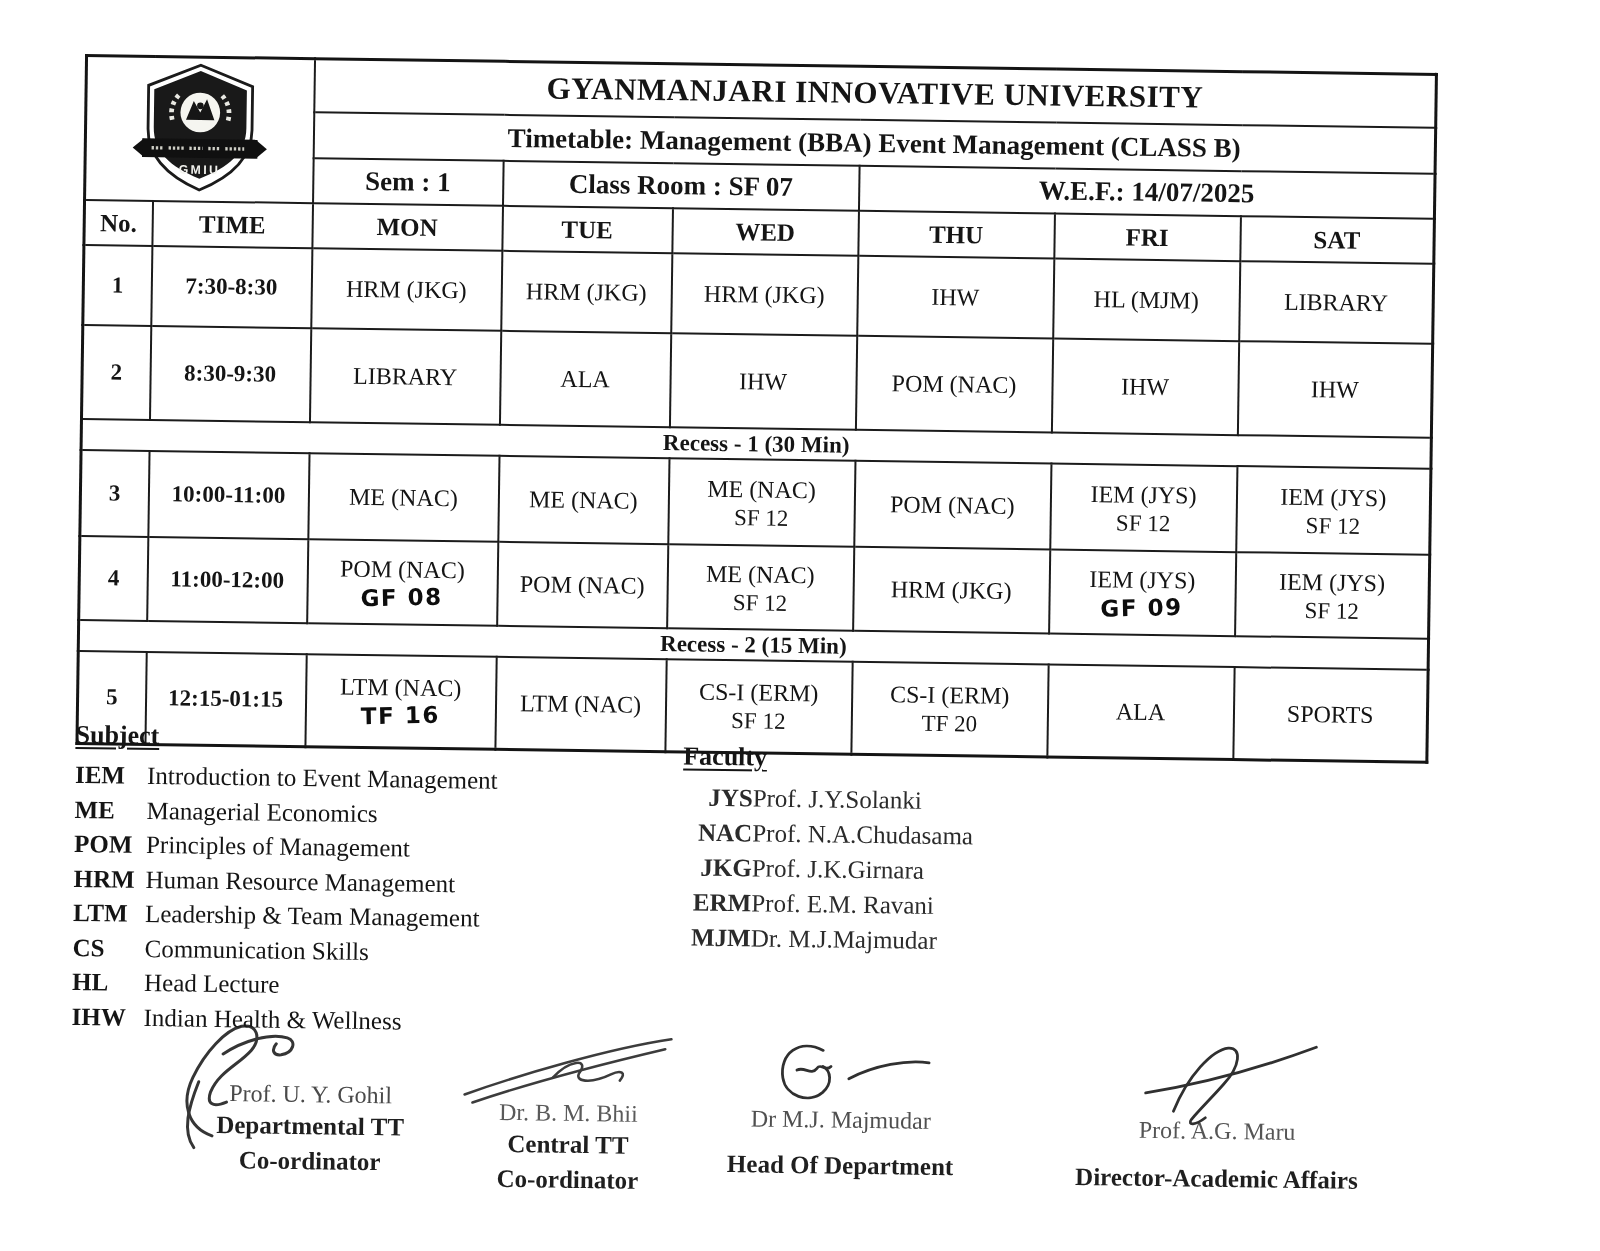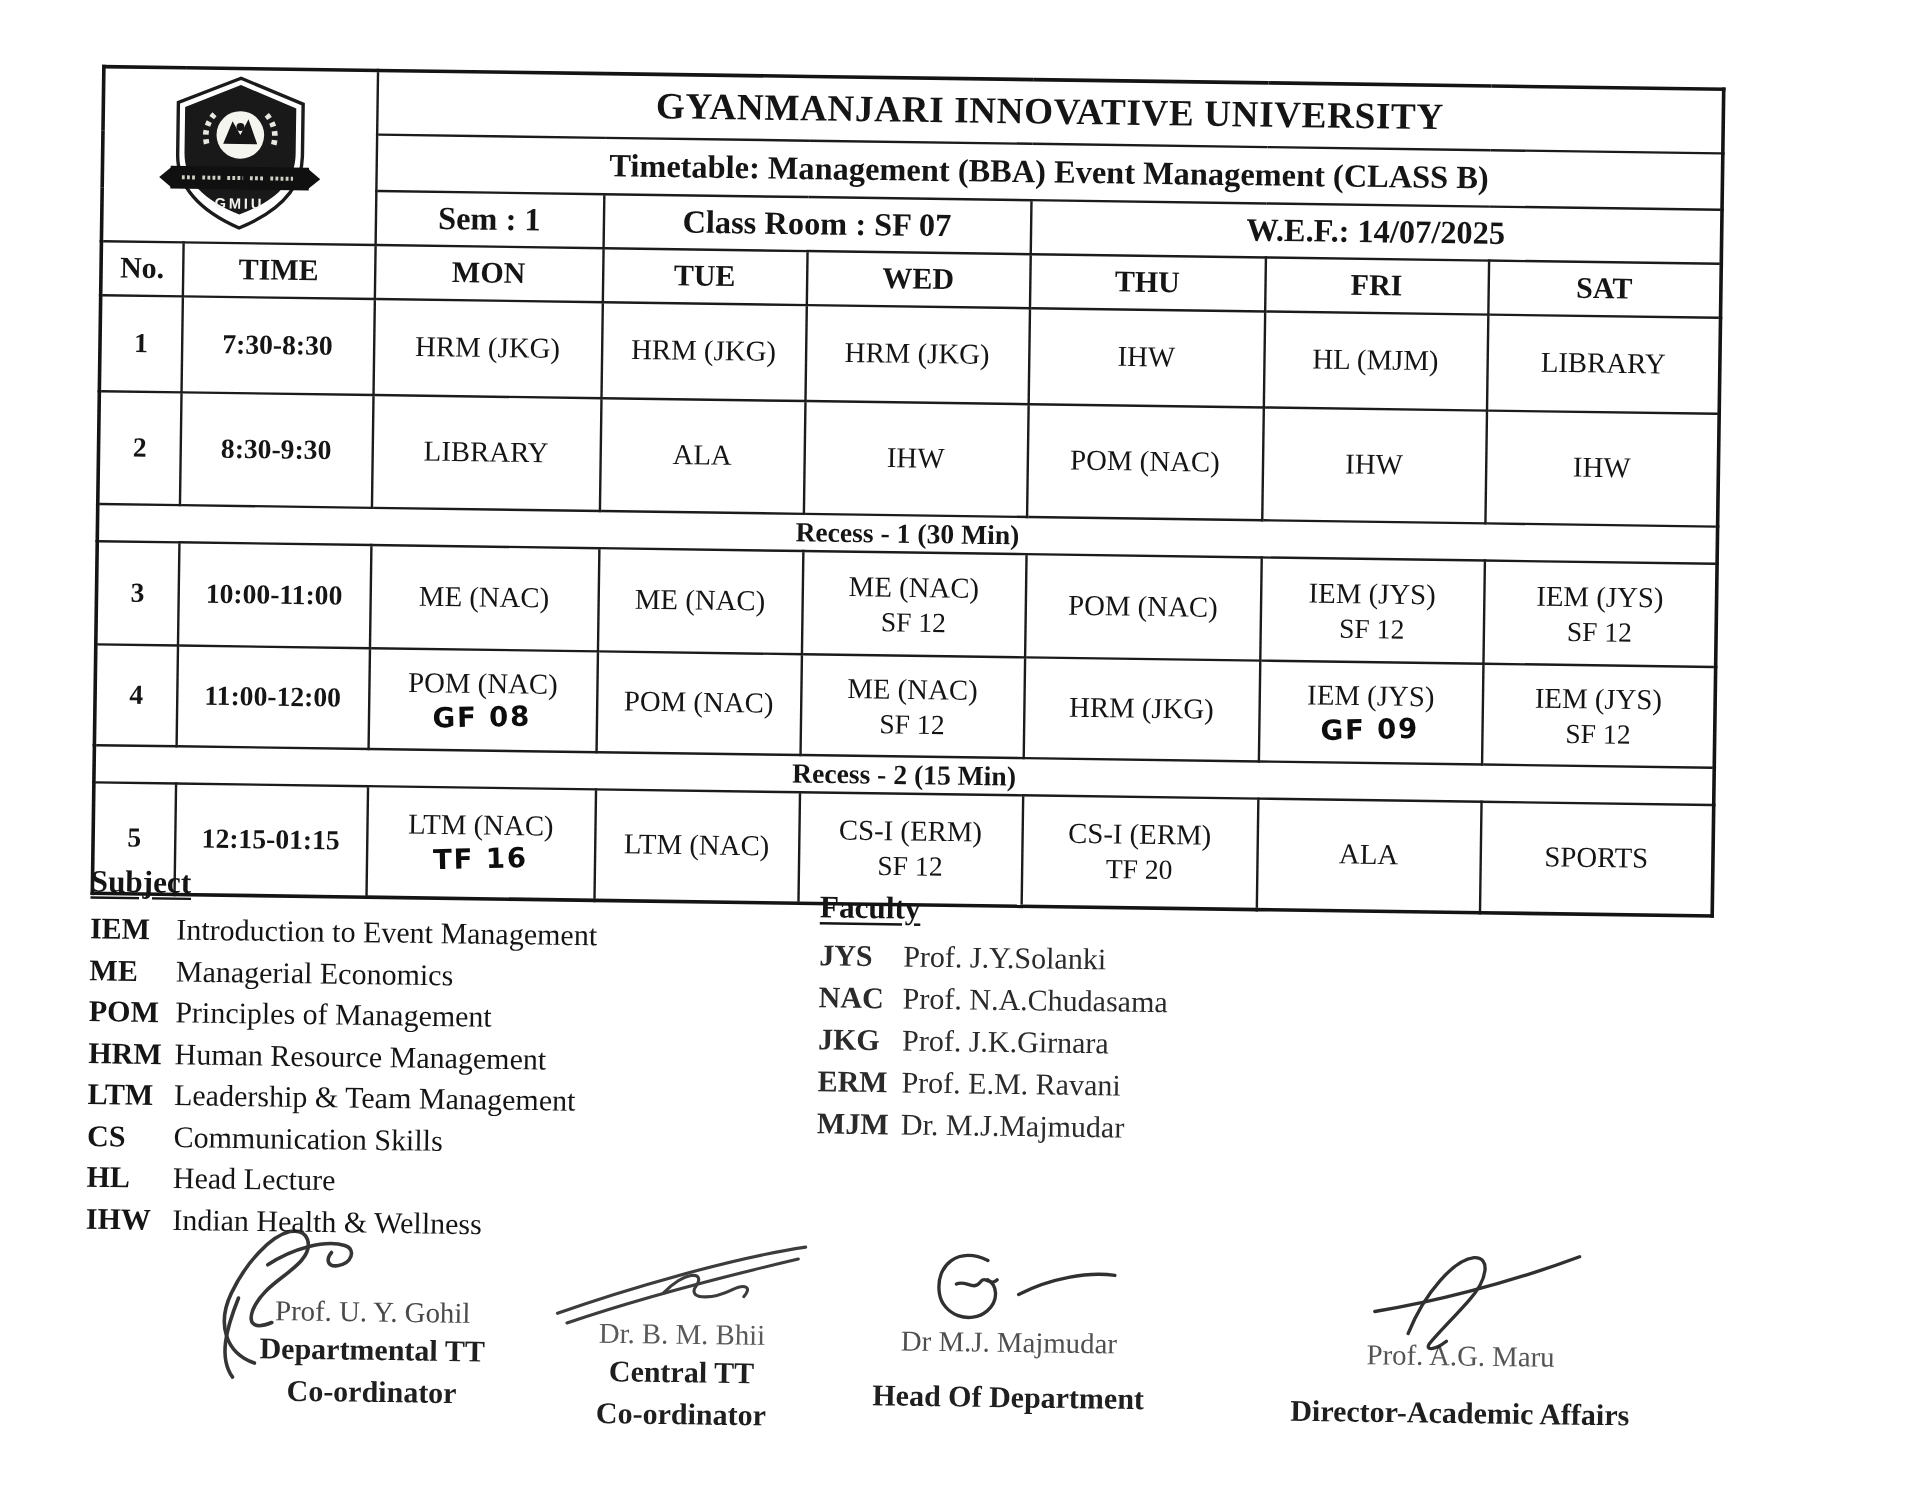--- a/index.html
+++ b/index.html
@@ -34,21 +34,21 @@
     letter-spacing:1.5px; display:inline-block; transform:rotate(-2deg); color:#0d0d0d; }
 
   
   .subjects { position:absolute; left:85px; top:720px; }
   .faculty  { position:absolute; left:693px; top:733px; }
   .list-heading { font-size:26px; font-weight:bold; text-decoration:underline;
     text-underline-offset:4px; margin-bottom:8px; }
   .kv-row { display:flex; font-size:25px; line-height:34.5px; white-space:nowrap; }
   .kv-row .code { font-weight:bold; width:72px; flex:none; }
   .faculty .kv-row { line-height:35px; color:#2b2b2b; }
-  .faculty .kv-row .code { width:70px; }
+  .faculty .kv-row .code { width:70px;text-align:right; }
 
   
   .sig-block { position:absolute; text-align:center; }
   .sig-block svg { position:absolute; pointer-events:none; }
   .sig-name { font-size:24px; color:#4a4a4a; white-space:nowrap; display:block; }
   .sig-role { font-size:25px; font-weight:bold; color:#1f1f1f; white-space:nowrap;
     display:block; line-height:35px; }
   #sig1 { left:195px; top:1028px; width:260px; }
   #sig1 .sig-name { margin-top:50px; }
   #sig2 { left:468px; top:1035px; width:230px; }

